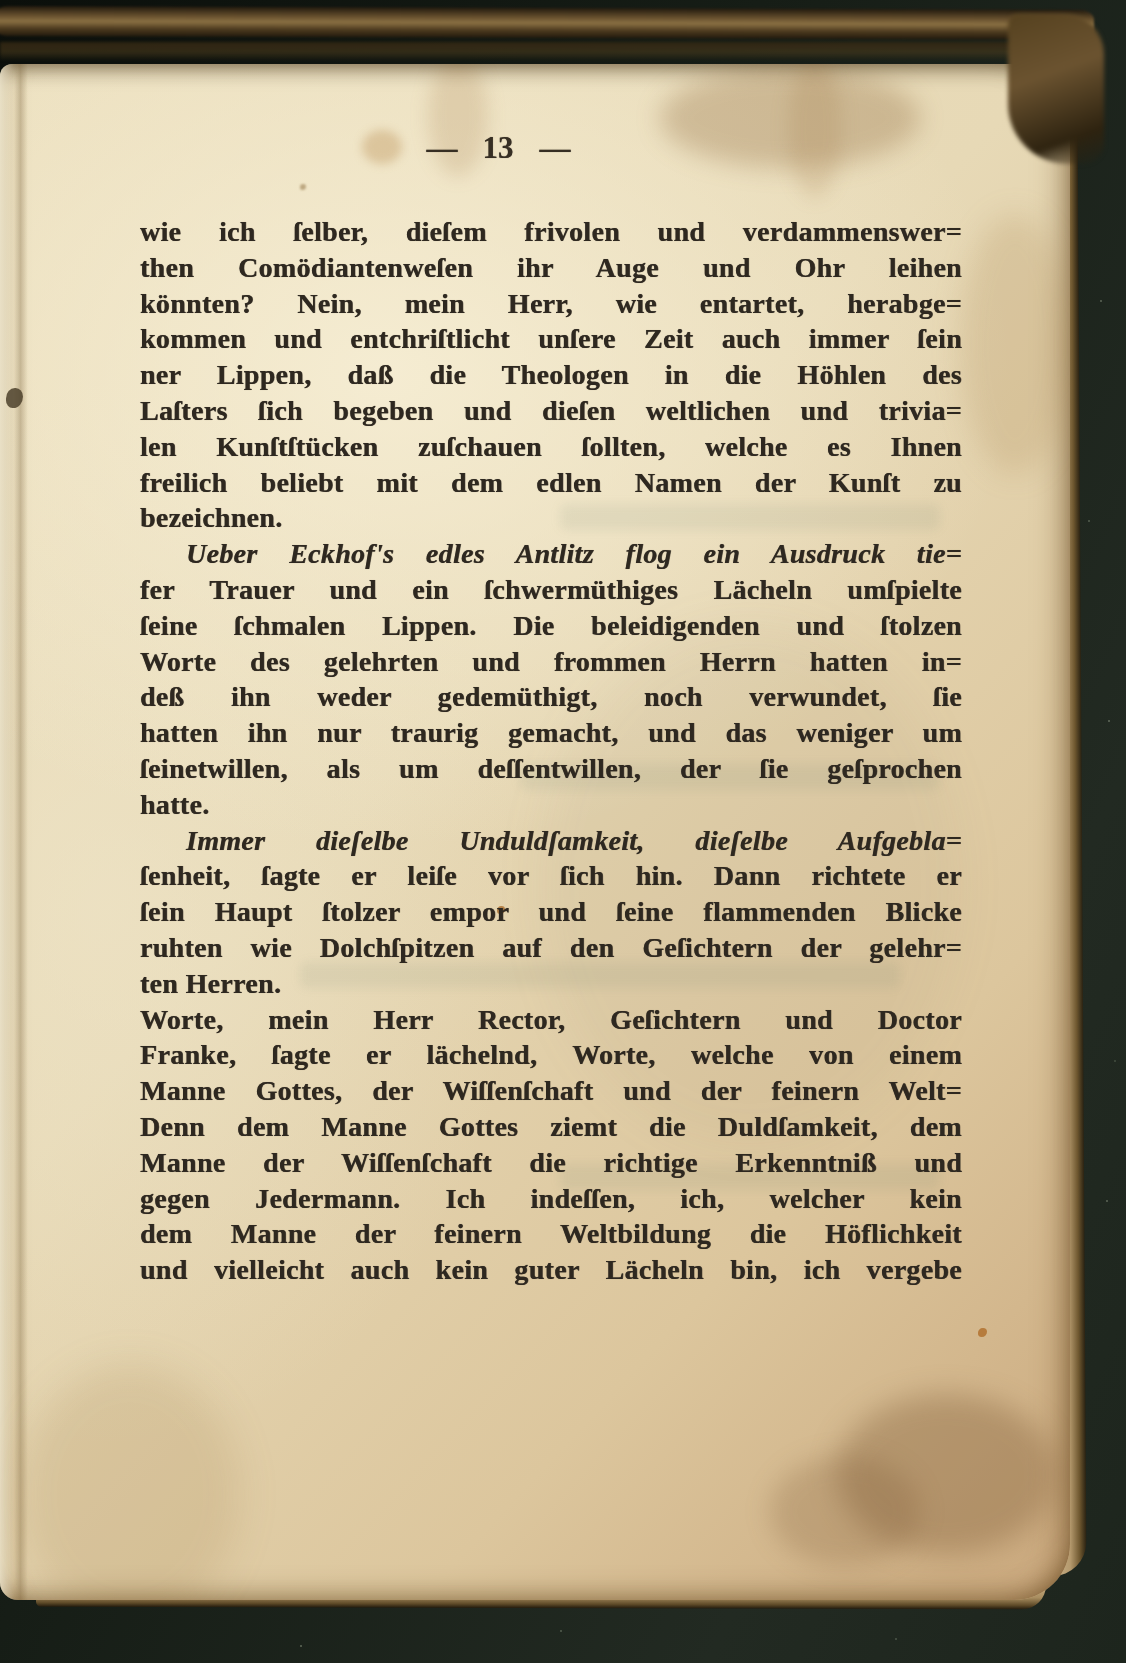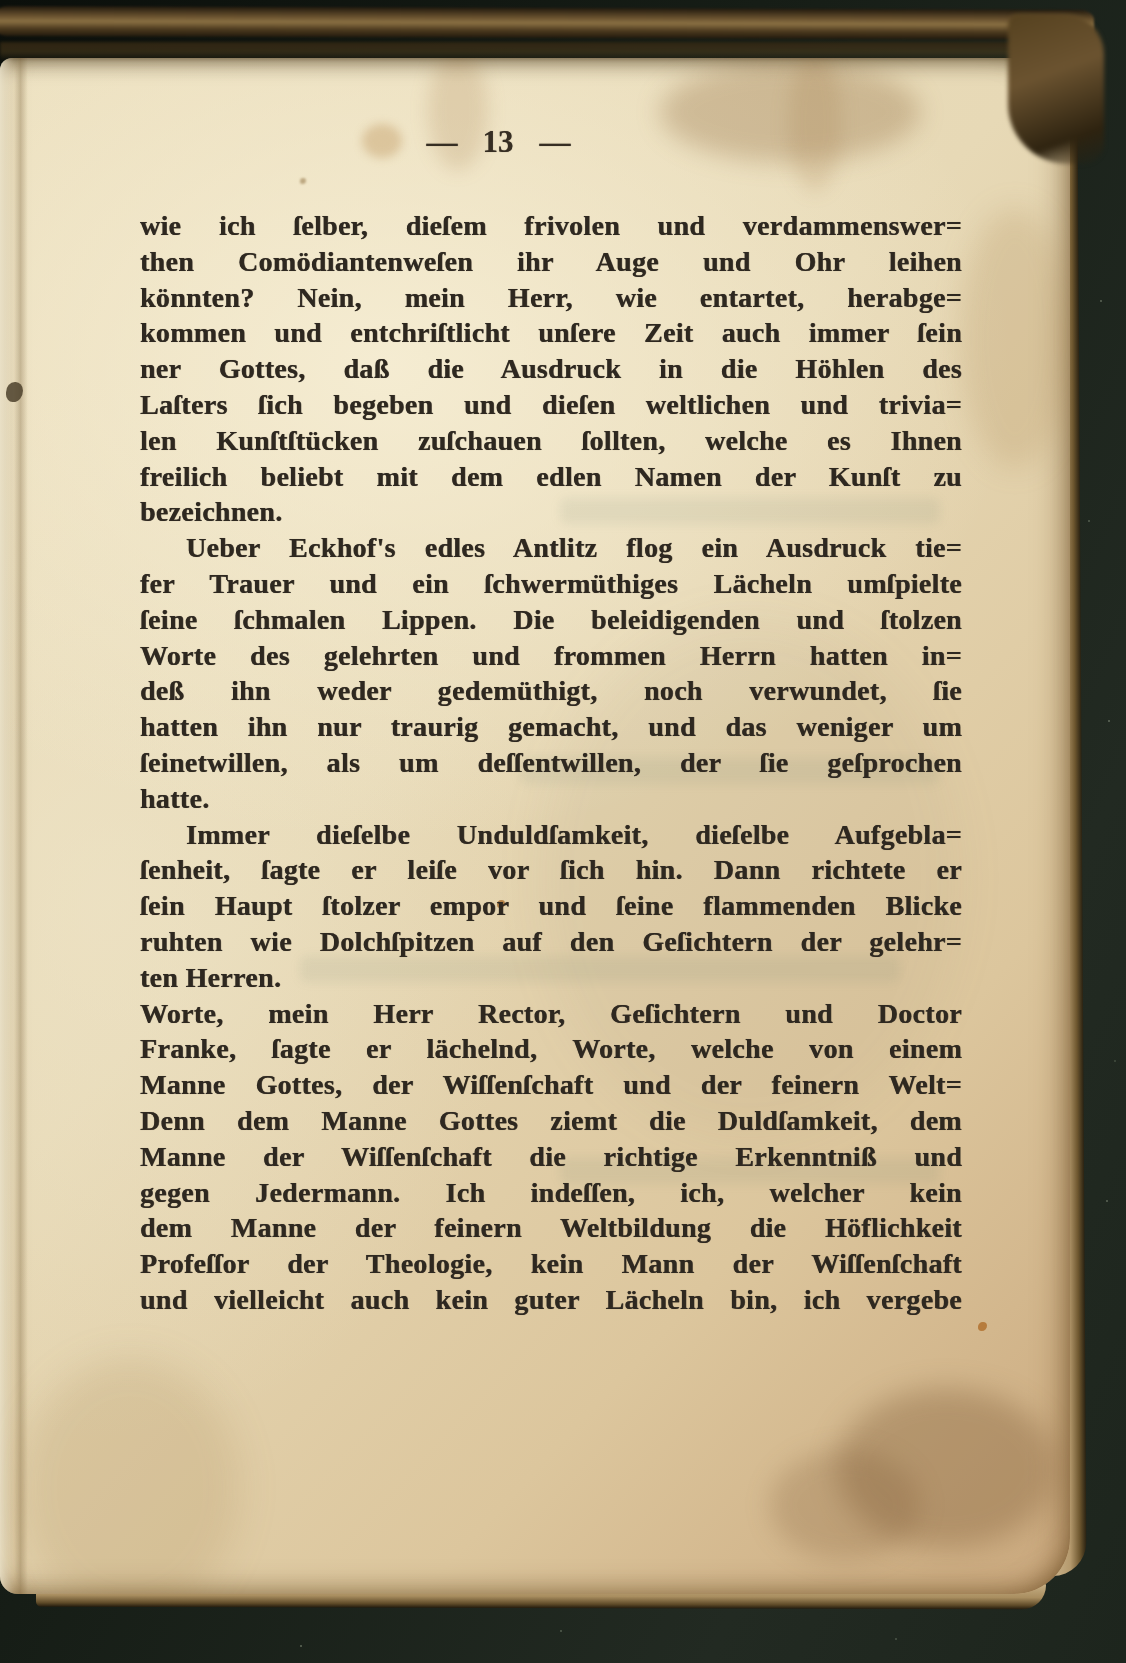--- a/index.html
+++ b/index.html
@@ -34,21 +34,21 @@
   }
   .stack-bottom {
     position: absolute; left: 36px; top: 1582px; width: 1010px; height: 26px;
     background: linear-gradient(180deg, #c8b187 0%, #a98e60 55%, #5e4a28 85%, #241c0e 100%);
     border-radius: 4px 4px 46px 10px;
     transform: rotate(0.15deg);
   }
 
   
   .page {
-    position: absolute; left: 0; top: 58px; width: 1070px; height: 1536px;
+    position: absolute; left: 0; top: 64px; width: 1070px; height: 1536px;
     background:
       radial-gradient(900px 680px at 36% 20%, rgba(247,239,214,.85), rgba(247,239,214,0) 70%),
       radial-gradient(700px 900px at 10% 55%, rgba(240,231,204,.5), rgba(240,231,204,0) 60%),
       linear-gradient(133deg, #ece0bf 0%, #e7d9b6 42%, #dcc69d 74%, #caa87d 100%);
     border-radius: 12px 62px 56px 18px / 12px 74px 56px 18px;
     box-shadow:
       inset 0 16px 20px -12px rgba(55, 38, 12, .6),
       inset -22px 0 30px -16px rgba(100, 68, 25, .55),
       inset 0 -18px 26px -14px rgba(95, 65, 25, .5),
       inset 24px 0 26px -20px rgba(125, 95, 45, .35);
@@ -125,21 +125,21 @@
   .line {
     font-size: 28px; font-weight: bold; line-height: 35.8px; height: 35.8px;
     color: #2e2820;
     letter-spacing: .3px;
     text-align: justify; text-align-last: justify;
     text-shadow: .5px 0 0 rgba(46,40,32,.6), 0 0 .7px rgba(46,40,32,.45);
     white-space: nowrap;
     margin-left: 44px;
   }
   .line.justified { white-space: normal; }
-  .line.indent { padding-left: 46px; }
+  .line.indent { padding-left: 46px; font-style: italic; }
   .line.para-end { text-align-last: left; }
 </style>
 </head>
 <body>
 
 <div class="scene">
 
   <div class="dust"></div>
 
   <div class="stack-right"></div>
@@ -171,21 +171,21 @@
 
     <div class="page-header">
       <span class="dash">—</span><span>13</span><span class="dash">—</span>
     </div>
 
     <div class="text-block" id="text-block">
         <div class="line justified">wie ich ſelber, dieſem frivolen und verdammenswer=</div>
         <div class="line justified">then Comödiantenweſen ihr Auge und Ohr leihen</div>
         <div class="line justified">könnten? Nein, mein Herr, wie entartet, herabge=</div>
         <div class="line justified">kommen und entchriſtlicht unſere Zeit auch immer ſein</div>
-        <div class="line justified">ner Gottes, daß die Ausdruck in die Höhlen des</div>
+        <div class="line justified">ner Lippen, daß die Theologen in die Höhlen des</div>
         <div class="line justified">Laſters ſich begeben und dieſen weltlichen und trivia=</div>
         <div class="line justified">len Kunſtſtücken zuſchauen ſollten, welche es Ihnen</div>
         <div class="line justified">freilich beliebt mit dem edlen Namen der Kunſt zu</div>
         <div class="line justified para-end">bezeichnen.</div>
         <div class="line justified indent">Ueber Eckhof's edles Antlitz flog ein Ausdruck tie=</div>
         <div class="line justified">fer Trauer und ein ſchwermüthiges Lächeln umſpielte</div>
         <div class="line justified">ſeine ſchmalen Lippen.  Die beleidigenden und ſtolzen</div>
         <div class="line justified">Worte des gelehrten und frommen Herrn hatten in=</div>
         <div class="line justified">deß ihn weder gedemüthigt, noch verwundet, ſie</div>
         <div class="line justified">hatten ihn nur traurig gemacht, und das weniger um</div>
@@ -196,21 +196,20 @@
         <div class="line justified">ſein Haupt ſtolzer empor und ſeine flammenden Blicke</div>
         <div class="line justified">ruhten wie Dolchſpitzen auf den Geſichtern der gelehr=</div>
         <div class="line justified para-end">ten Herren.</div>
         <div class="line justified">Worte, mein Herr Rector, Geſichtern und Doctor</div>
         <div class="line justified">Franke, ſagte er lächelnd, Worte, welche von einem</div>
         <div class="line justified">Manne Gottes, der Wiſſenſchaft und der feinern Welt=</div>
         <div class="line justified">Denn dem Manne Gottes ziemt die Duldſamkeit, dem</div>
         <div class="line justified">Manne der Wiſſenſchaft die richtige Erkenntniß und</div>
         <div class="line justified">gegen Jedermann.  Ich indeſſen, ich, welcher kein</div>
         <div class="line justified">dem Manne der feinern Weltbildung die Höflichkeit</div>
-        <div class="line justified">Profeſſor der Theologie, kein Mann der Wiſſenſchaft</div>
         <div class="line justified">und vielleicht auch kein guter Lächeln bin, ich vergebe</div>
       </div>
   </div>
 
   <div class="ridge-top"></div>
   <div class="ridge-lower"></div>
   <div class="ridge-corner"></div>
 
 </div>
 

